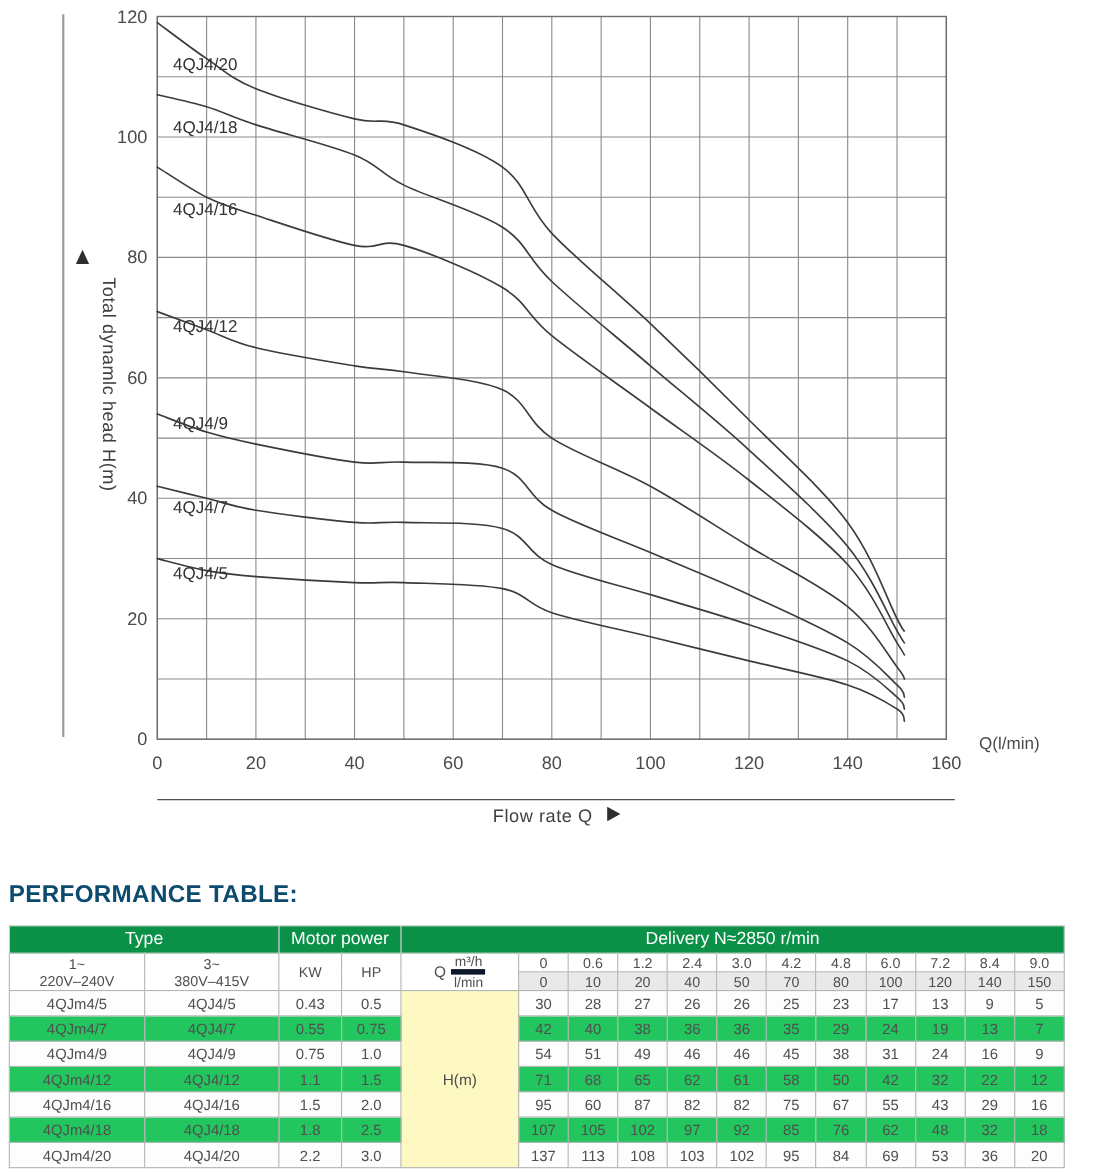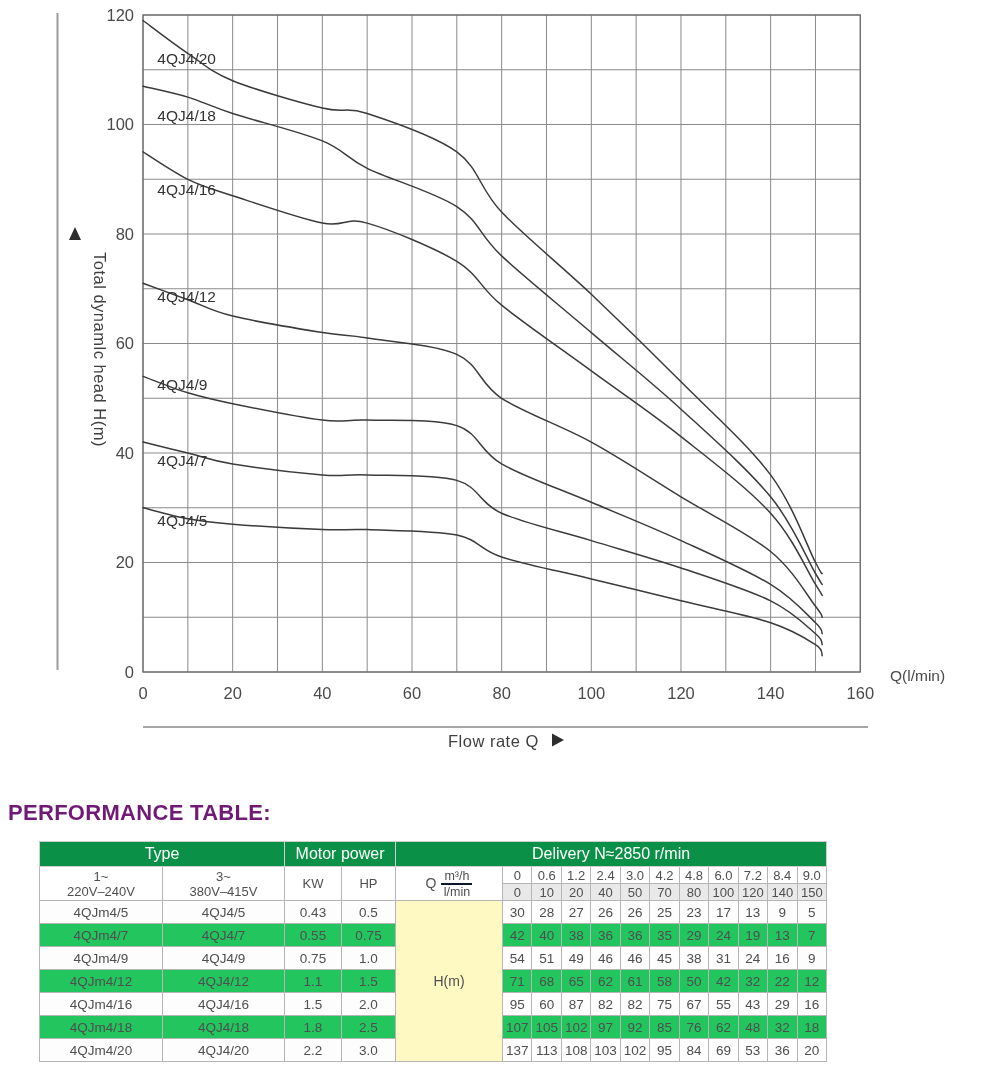--- a/index.html
+++ b/index.html
@@ -8,31 +8,31 @@
   .grid{stroke:#8a8a8a;stroke-width:1;}
   .gridborder{stroke:#6e6e6e;stroke-width:1.3;fill:none;}
   .curve{stroke:#3b3b3b;stroke-width:1.5;fill:none;stroke-linecap:round;}
   .tick{font-size:16.5px;fill:#4a4a4a;}
   .ticksm{font-size:15.5px;fill:#4a4a4a;}
   .curvelabel{font-size:15.5px;fill:#333;}
   .axistitle{font-size:16.5px;fill:#3f3f3f;letter-spacing:.5px;}
   .axisline{stroke:#9c9c9c;stroke-width:2;}
   .rule{stroke:#4f4f4f;stroke-width:1.2;}
 
-  .pt-title{position:absolute;left:8px;top:800px;font-size:22px;font-weight:700;color:#701a75;letter-spacing:.3px;}
-  table.perf{position:absolute;left:8px;top:841px;width:788px;border-collapse:collapse;table-layout:fixed;margin-left:31px;}
+  .pt-title{position:absolute;left:8px;top:800px;font-size:22px;font-weight:700;color:#0c4a6e;letter-spacing:.3px;}
+  table.perf{position:absolute;left:8px;top:841px;width:960px;border-collapse:collapse;table-layout:fixed;}
   table.perf th,table.perf td{border:1px solid #b5b5b5;text-align:center;vertical-align:middle;padding:0;color:#4f4f4f;}
   table.perf th.green{background:#0b9147;color:#fff;font-weight:400;font-size:16px;height:24px;border-color:#cfcfcf;}
   tr.subhead td{height:16px;font-size:13px;line-height:15px;background:#fff;}
   tr.subhead td.pre{white-space:pre-line;}
   tr.subhead.gray td{background:#e9e9e9;}
   tr.subhead td.qcell{background:#fff;font-size:14px;}
   .qwrap{display:flex;align-items:center;justify-content:center;gap:5px;}
   .frac{display:inline-flex;flex-direction:column;font-size:12.5px;line-height:14px;}
-  .frac .top{border-bottom:2px solid #0f172a;padding:0 3px;}
+  .frac .top{border-bottom:5px solid #0f172a;padding:0 3px;}
   tbody.main td{height:22px;font-size:13.5px;background:#fdfdfd;}
   tbody.main tr.alt td{background:#22c55e;}
   tbody.main td.hcell{background:#fef9c3;font-size:14px;}
 </style>
 </head>
 <body>
 
 <svg id="chart" width="1000" height="790" viewBox="0 0 1000 790" aria-label="performance curves">
     <line x1="143" y1="15" x2="143" y2="672" class="grid"></line>
     <line x1="187.83125" y1="15" x2="187.83125" y2="672" class="grid"></line>

